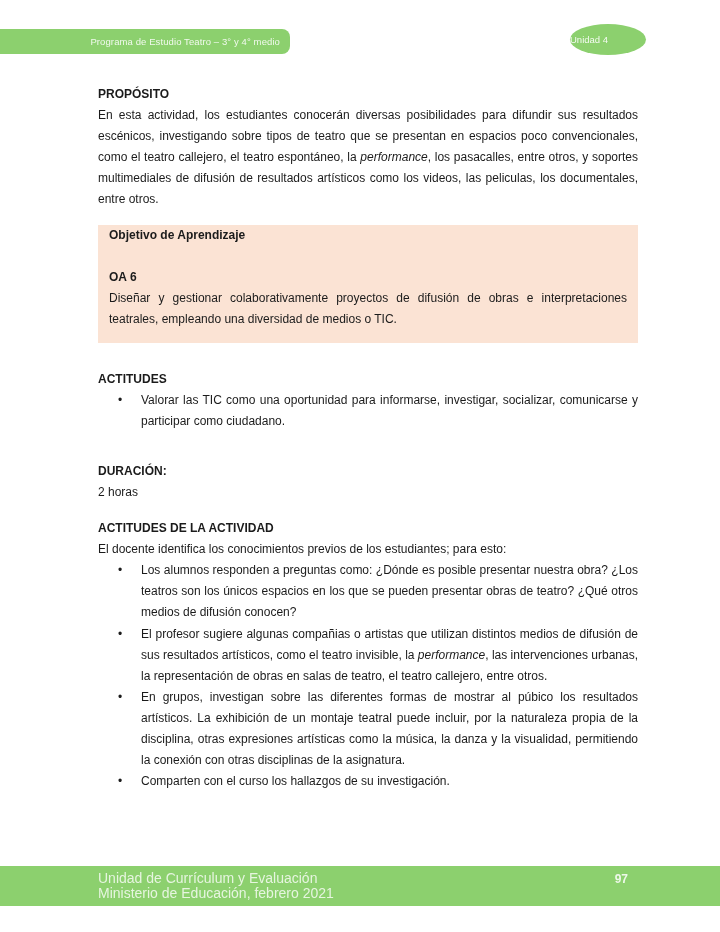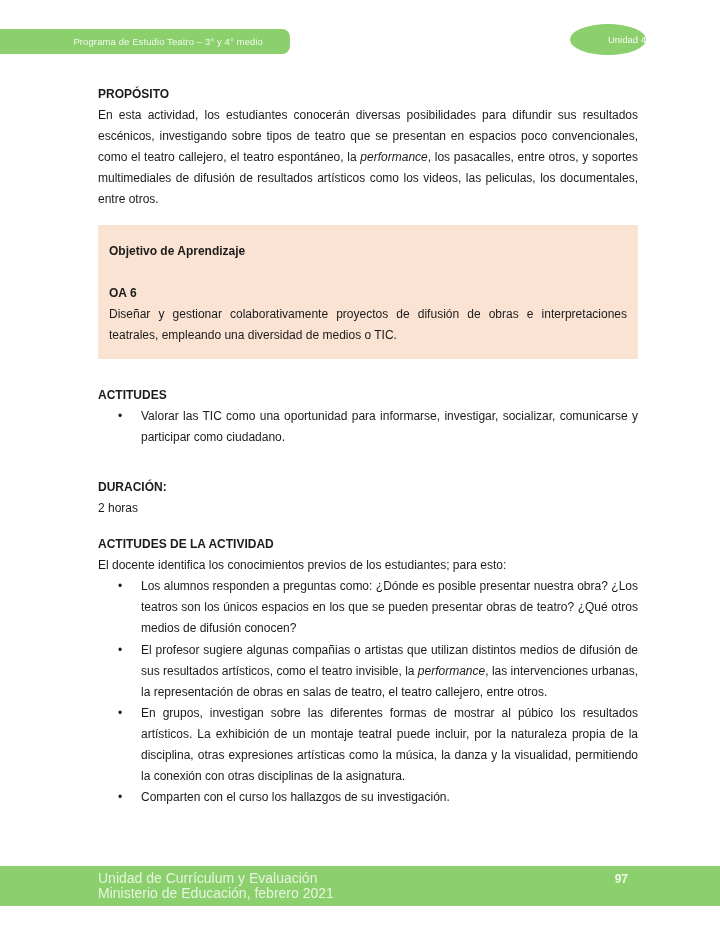--- a/index.html
+++ b/index.html
@@ -13,30 +13,30 @@
   }
   .page{position:absolute;inset:0;background:#fff;}
 
   
   .badge-left{
     position:absolute;left:0;top:29px;
     width:290px;height:25px;
     background:#8cd06e;
     border-radius:0 8px 8px 0;
     display:flex;align-items:center;justify-content:flex-end;
-    padding-right:27px;box-sizing:border-box;
+    padding-right:10px;box-sizing:border-box;
     color:rgba(255,255,255,0.88);
     font-size:9.5px;letter-spacing:.1px;
   }
   .badge-right{
     position:absolute;left:570px;top:24px;
     width:76px;height:31px;
     background:#8cd06e;
     border-radius:50%;
-    display:flex;align-items:center;justify-content:flex-end;
+    display:flex;align-items:center;justify-content:flex-start;
     color:rgba(255,255,255,0.9);
     font-size:9.5px;
   }
 
   
   .content{
     position:absolute;left:98px;top:84px;width:540px;
     font-size:12px;line-height:21px;
   }
   .doc-title{
@@ -48,21 +48,21 @@
   }
   .para{
     margin:0;text-align:justify;
   }
   .mt-blank{margin-top:21px;}
 
   
   .oa-box{
     background:#fbe3d4;
     margin-top:15px;
-    padding:16px 11px 13px 11px;
+    padding:0 11px 13px 11px;
   }
   .oa-box .sec-heading{margin-bottom:21px;}
   .oa-code{font-weight:bold;line-height:21px;}
   .oa-text{margin:0;text-align:justify;}
 
   
   .bullet-row{
     display:flex;align-items:flex-start;
     padding-left:20px;
   }

